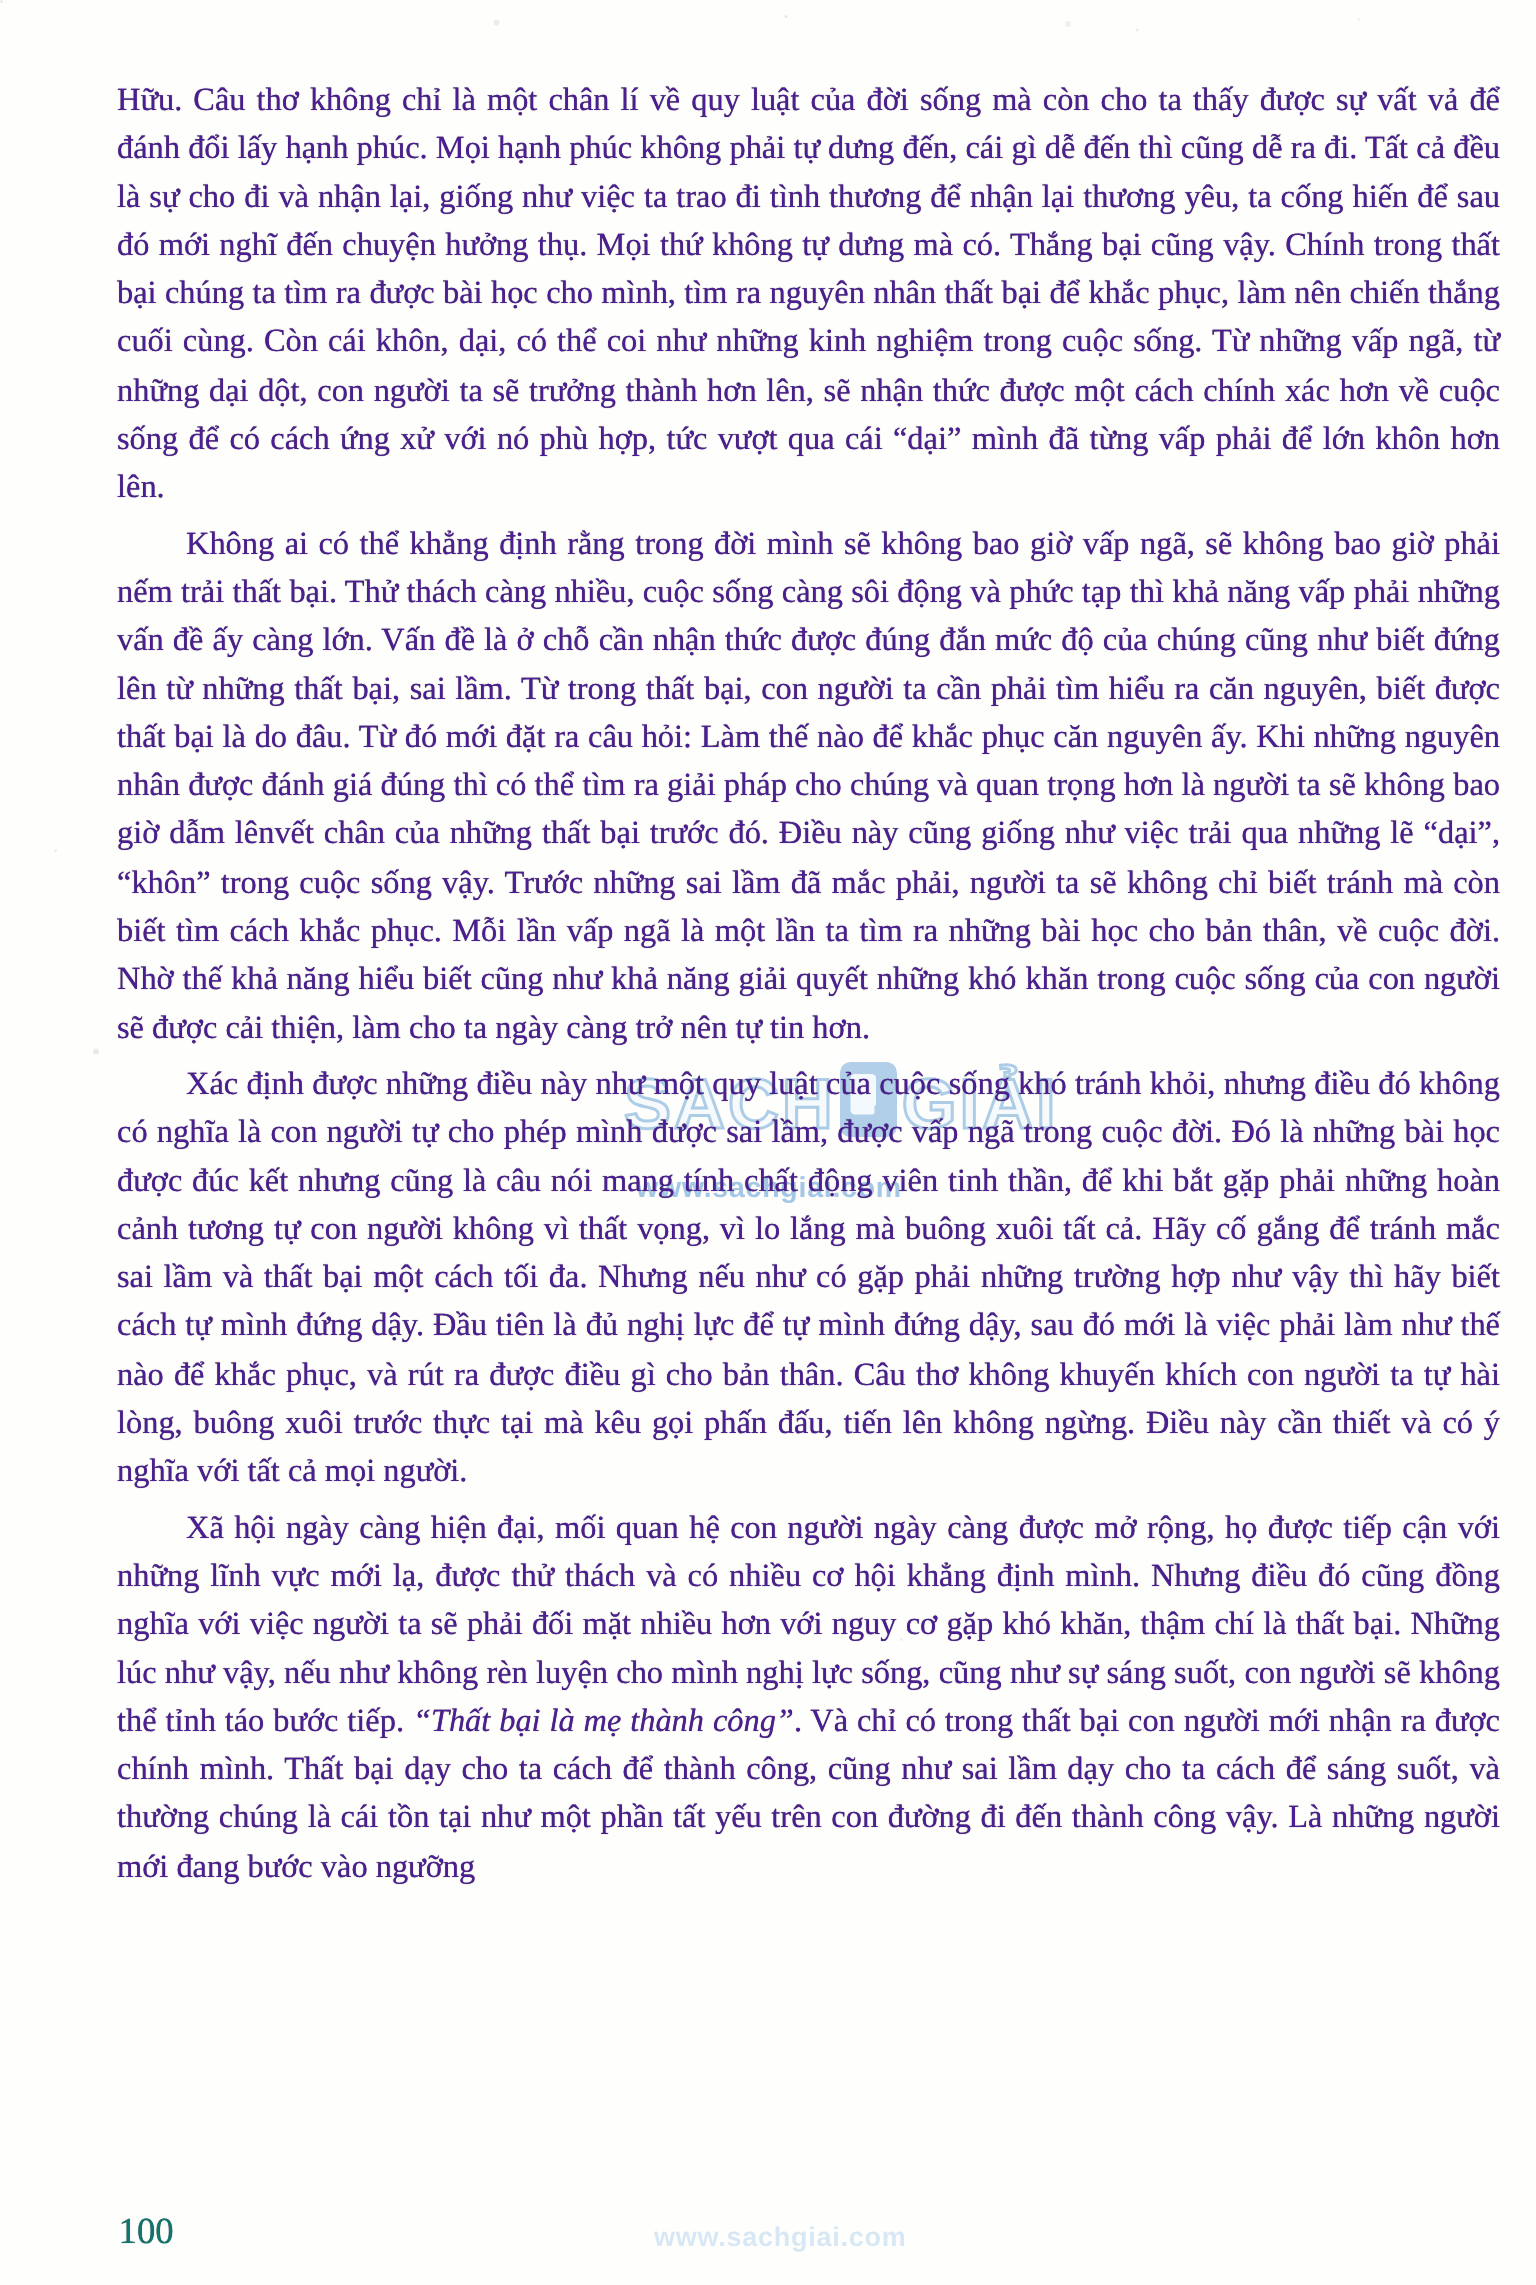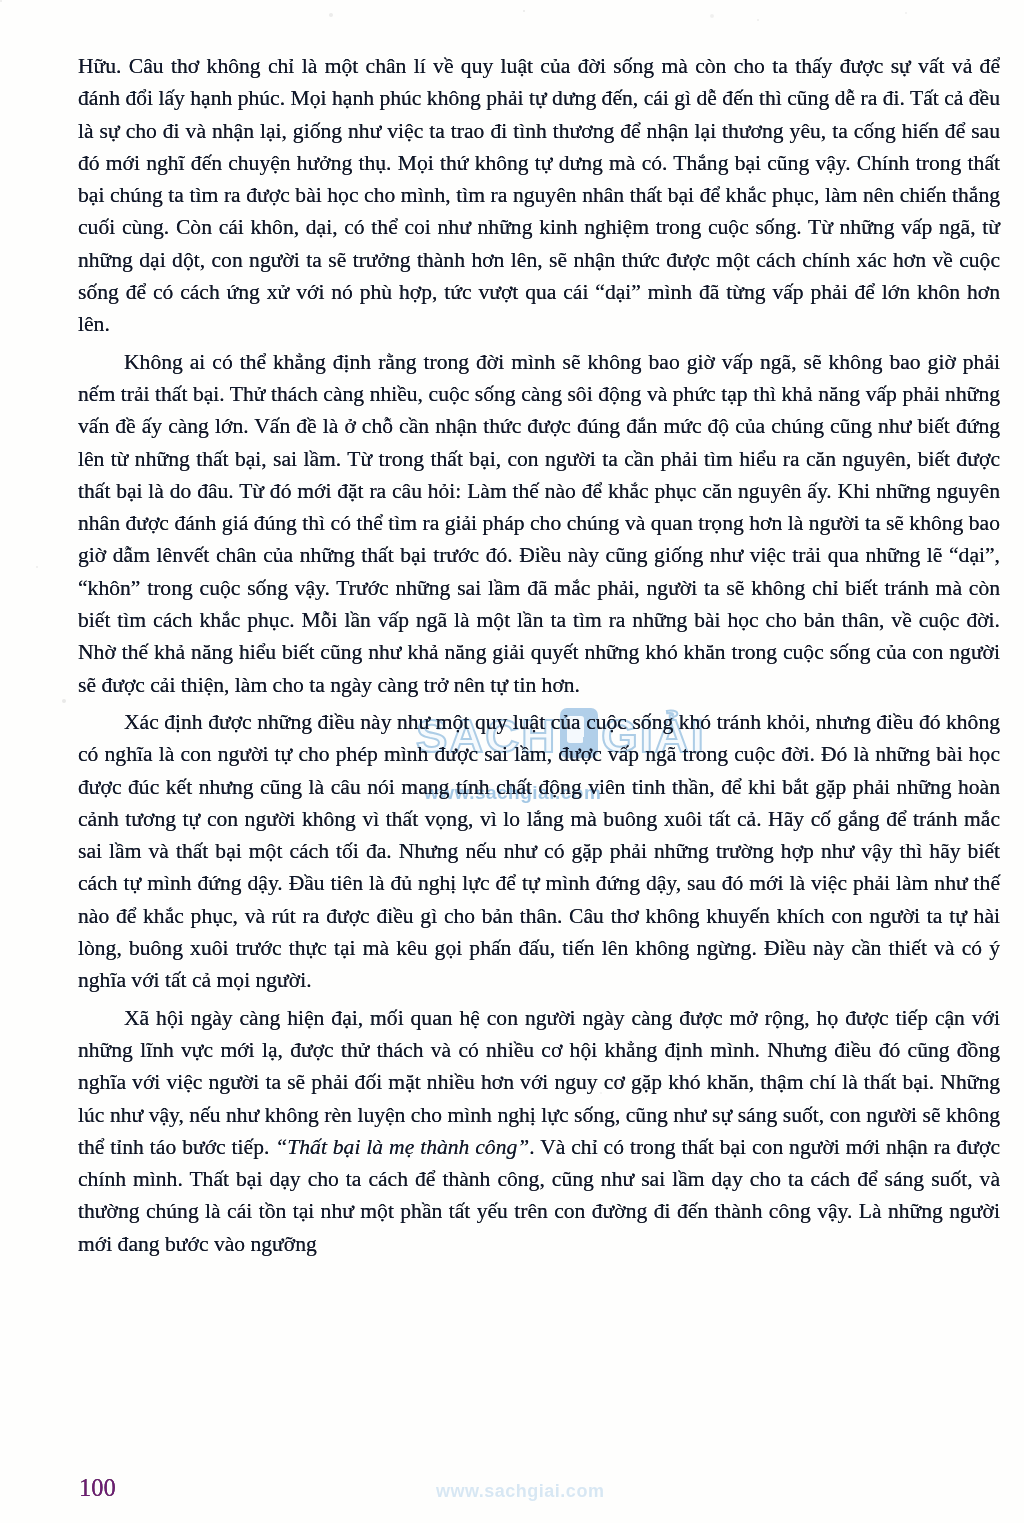--- a/index.html
+++ b/index.html
@@ -31,21 +31,21 @@
       63px 700px 0 1px rgba(80,80,80,0.12),
       36px 566px 0 0 rgba(80,80,80,0.10),
       600px 1092px 0 0 rgba(80,80,80,0.08);
   }
 
   .text-block {
     position: absolute;
     left: 78px;
     top: 50px;
     width: 922px;
-    color: #0f172a;
+    color: #4c1d95;
     font-size: 21.6px;
     line-height: 32.3px;
     text-align: justify;
     z-index: 2;
     text-shadow: 0 0 0.55px rgba(25,25,25,0.85);
   }
   .text-block p {
     margin: 0 0 5px 0;
   }
   .text-block p.indent {
@@ -121,21 +121,21 @@
     color: #b9d5ec;
     opacity: 0.55;
     user-select: none;
   }
 
   .page-number {
     position: absolute;
     left: 79px;
     top: 1474px;
     font-size: 24.5px;
-    color: #701a75;
+    color: #0f766e;
     z-index: 2;
     text-shadow: 0 0 0.5px rgba(25,25,25,0.85);
   }
 </style>
 </head>
 <body>
 
 <div class="noise"></div>
 
 <div class="wm-center">

